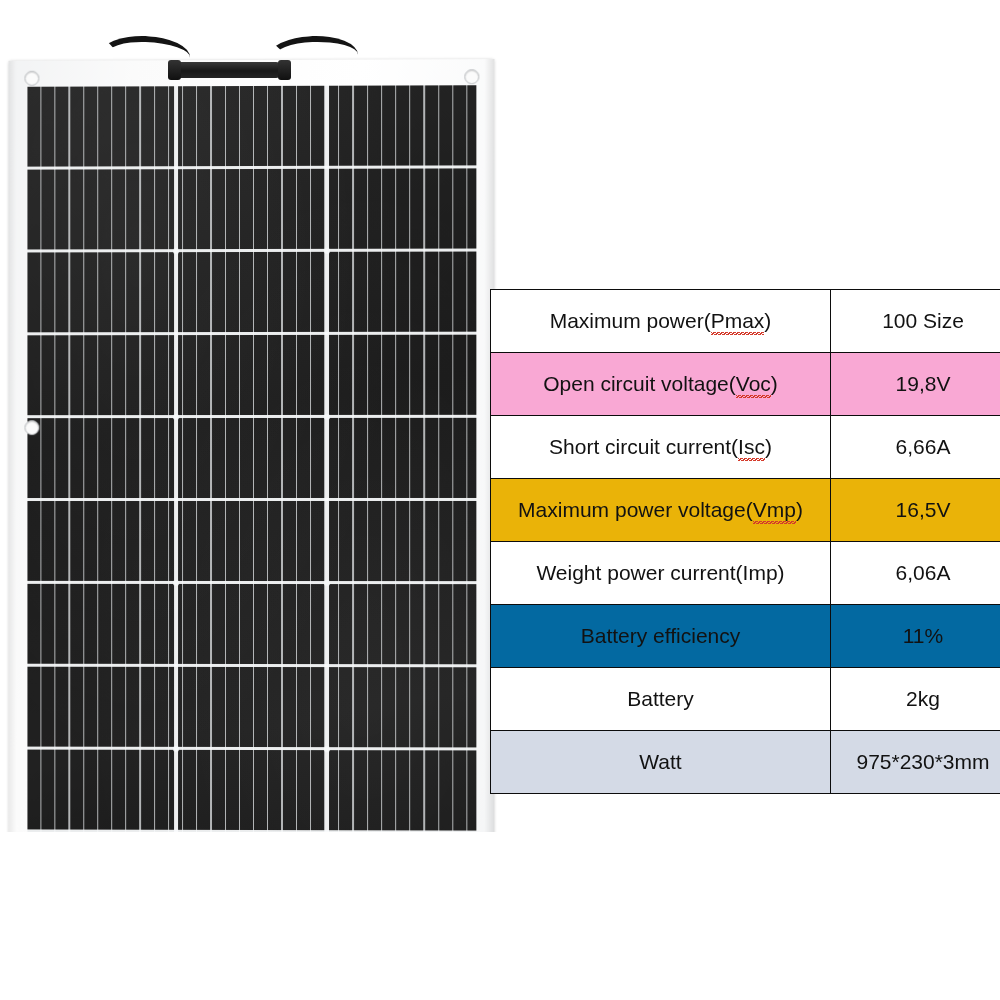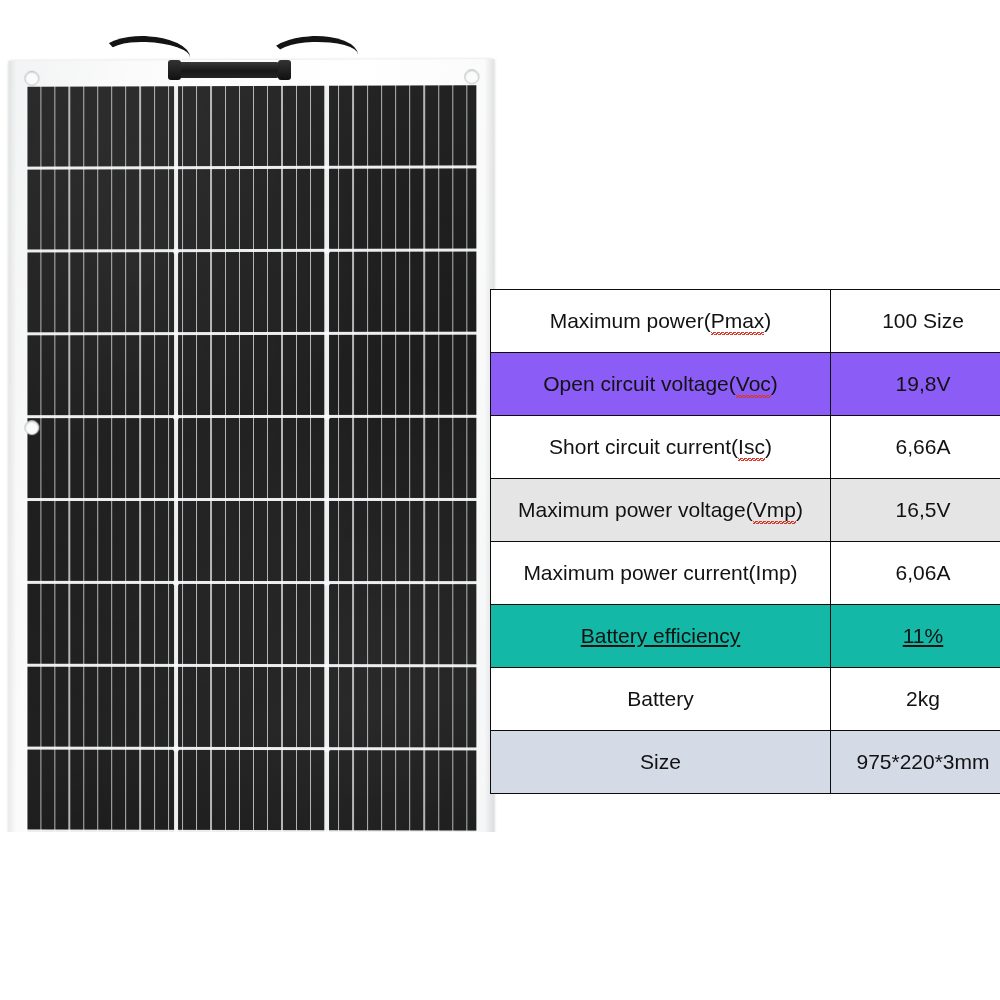--- a/index.html
+++ b/index.html
@@ -196,23 +196,23 @@
     color: #121212;
     font-size: 21px;
     font-family: "Liberation Sans", sans-serif;
     white-space: nowrap;
     overflow: visible;
     padding: 0 2px;
   }
   #spec-table td.param { width: 335px; }
   #spec-table td.value { width: 180px; }
   .row-white  td { background: #ffffff; }
-  .row-gray   td { background: #8b5cf6; }
-  .row-yellow td { background: #e5e5e5; }
-  .row-mint   td { background: #14b8a6; text-decoration: underline; }
+  .row-gray   td { background: #f9a8d4; }
+  .row-yellow td { background: #eab308; }
+  .row-mint   td { background: #0369a1; }
   .row-blue   td { background: #d4dae6; }
 
   
   .spell {
     position: relative;
   }
   .spell::after {
     content: "";
     position: absolute;
     left: 0;
@@ -290,35 +290,35 @@
         <td class="param"><span>Short circuit current(<span class="spell">Isc</span>)</span></td>
         <td class="value"><span>6,66A</span></td>
       </tr>
 
       <tr class="row-yellow">
         <td class="param"><span>Maximum power voltage(<span class="spell">Vmp</span>)</span></td>
         <td class="value"><span>16,5V</span></td>
       </tr>
 
       <tr class="row-white">
-        <td class="param"><span>Maximum power current(Imp)</span></td>
+        <td class="param"><span>Weight power current(Imp)</span></td>
         <td class="value"><span>6,06A</span></td>
       </tr>
 
       <tr class="row-mint">
         <td class="param"><span>Battery efficiency</span></td>
         <td class="value"><span>11%</span></td>
       </tr>
 
       <tr class="row-white">
         <td class="param"><span>Battery</span></td>
         <td class="value"><span>2kg</span></td>
       </tr>
 
       <tr class="row-blue">
-        <td class="param"><span>Size</span></td>
-        <td class="value"><span>975*220*3mm</span></td>
+        <td class="param"><span>Watt</span></td>
+        <td class="value"><span>975*230*3mm</span></td>
       </tr>
 
     </tbody>
   </table>
 
 </div>
 
 </body></html>

